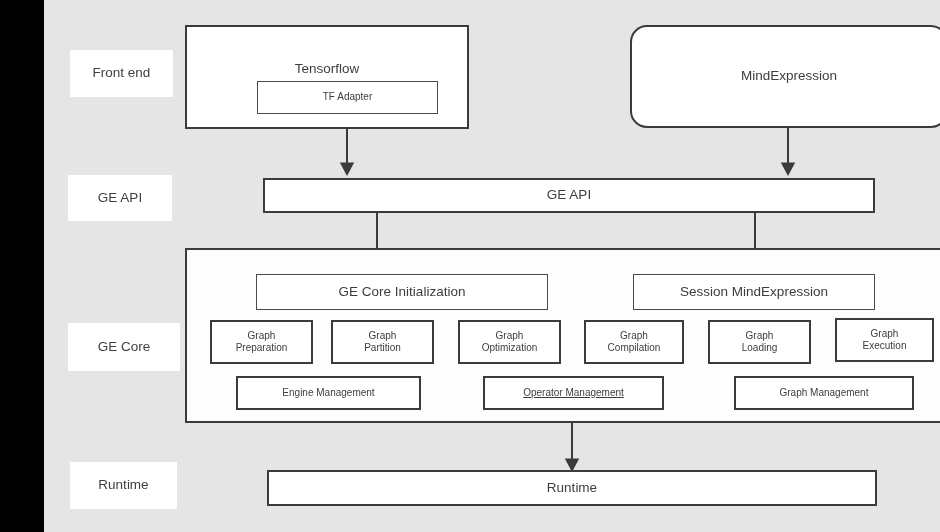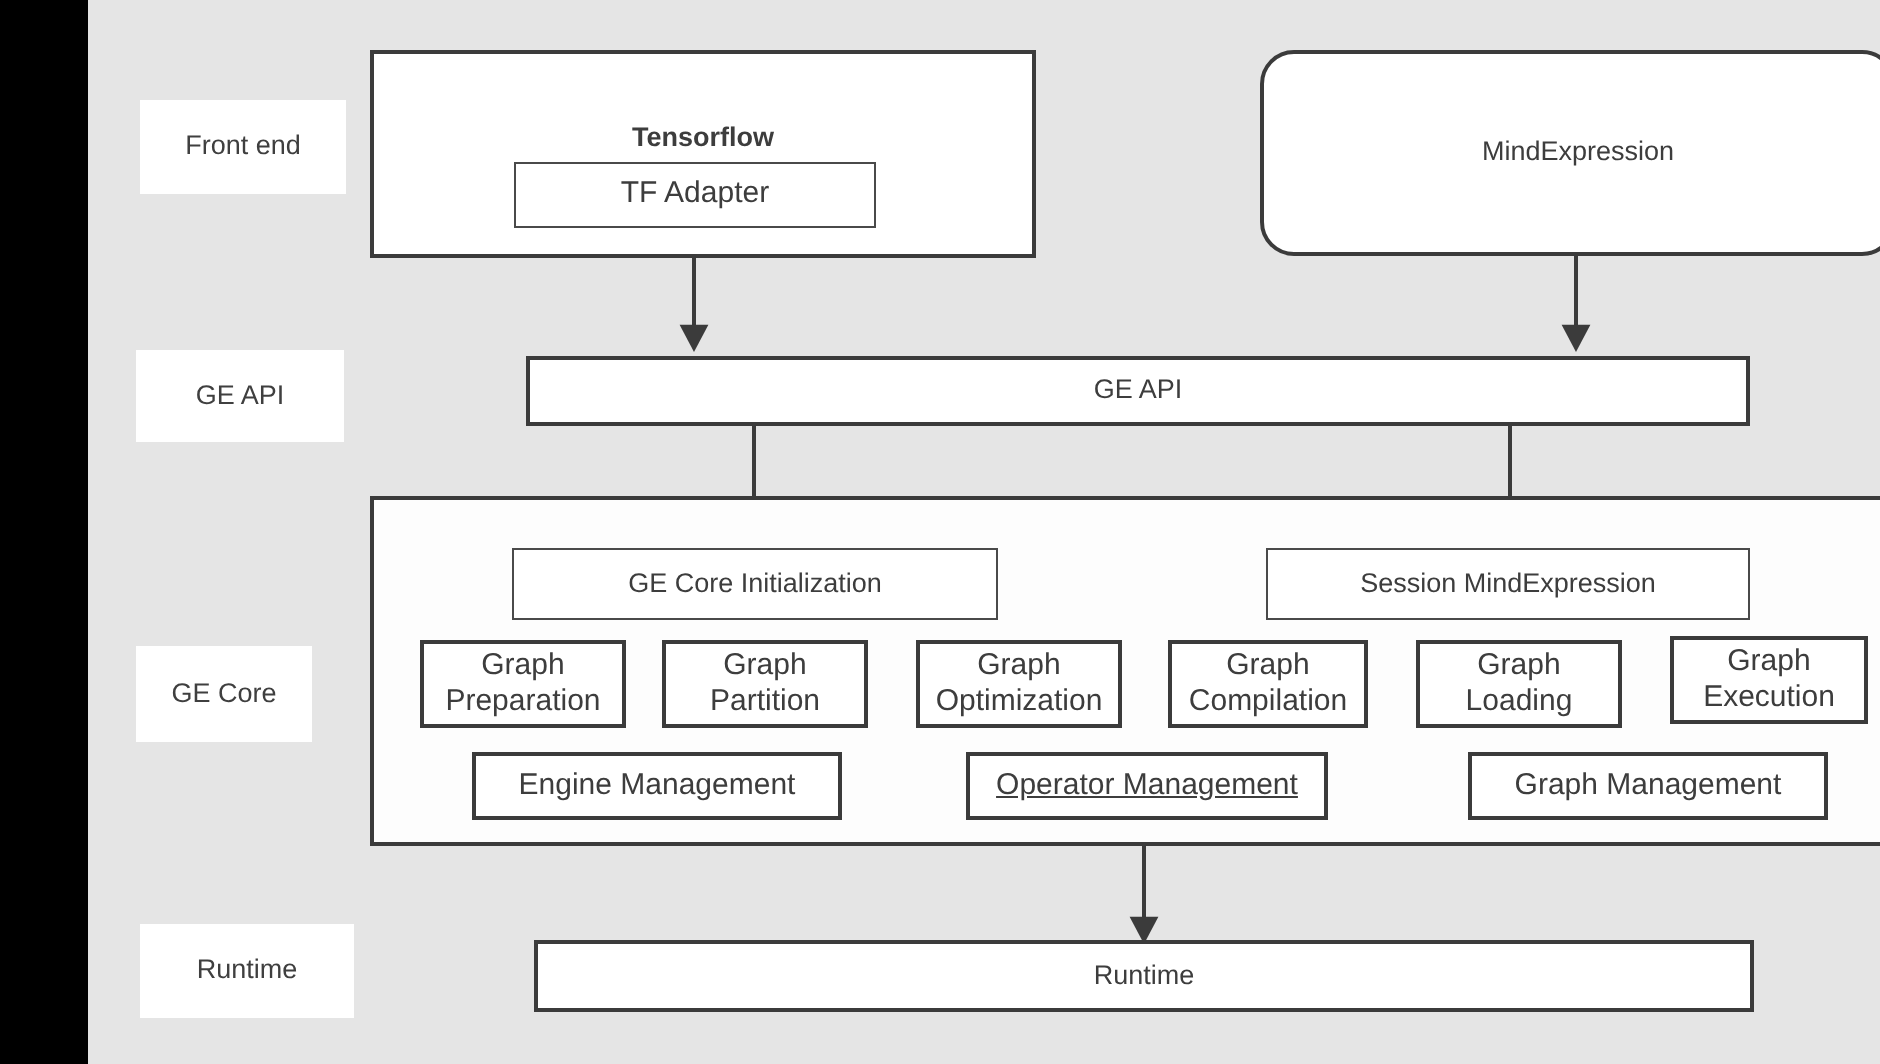--- a/index.html
+++ b/index.html
@@ -41,21 +41,21 @@
   }
   .node-thin {
     border: 1.6px solid #4a4a4a;
   }
   .container-panel {
     position: absolute;
     background: #fdfdfd;
     border: 2px solid #3b3b3b;
     box-sizing: border-box;
   }
-  .fs13 { font-size: 15px; }
+  .fs13 { font-size: 10px; }
   .fs135 { font-size: 13.5px; }
 
   
   #connectors {
     position: absolute;
     left: 0;
     top: 0;
     width: 940px;
     height: 532px;
     pointer-events: none;
@@ -91,36 +91,36 @@
 
     <g>
       <path d="M528,423 L528,464" stroke="#3b3b3b" stroke-width="2" fill="none" marker-end="url(#ah)"></path>
     </g>
   </svg>
 
   <div class="box stage-label" style="left:26px; top:50px; width:103px; height:47px;">Front end</div>
 
   <div class="box stage-label" style="left:24px; top:175px; width:104px; height:46px;">GE API</div>
 
-  <div class="box stage-label" style="left:24px; top:323px; width:88px; height:48px;">GE Core</div>
+  <div class="box stage-label" style="left:24px; top:323px; width:112px; height:48px;">GE Core</div>
 
   <div class="box stage-label" style="left:26px; top:462px; width:107px; height:47px;">Runtime</div>
 
-  <div class="box node fs135" style="left:141px; top:25px; width:333px; height:104px; align-items:flex-start; padding-top:34px;font-weight:bold;">
+  <div class="box node fs135" style="left:141px; top:25px; width:284px; height:104px; align-items:flex-start; padding-top:34px;">
     <span>Tensorflow</span>
   </div>
   <div class="box node-thin fs13" style="left:213px; top:81px; width:181px; height:33px;">TF Adapter</div>
 
   <div class="box node fs135" style="left:586px; top:25px; width:318px; height:103px;border-radius:17px;">MindExpression</div>
 
   <div class="box node fs135" style="left:219px; top:178px; width:612px; height:35px;">GE API</div>
 
   <div class="container-panel" style="left:141px; top:248px; width:774px; height:175px;"></div>
 
-  <div class="box node-thin fs135" style="left:212px; top:274px; width:243px; height:36px;">GE Core Initialization</div>
+  <div class="box node-thin fs135" style="left:212px; top:274px; width:292px; height:36px;">GE Core Initialization</div>
 
   <div class="box node-thin fs135" style="left:589px; top:274px; width:242px; height:36px;">Session MindExpression</div>
 
   <div class="box node fs13" style="left:166px; top:320px; width:103px; height:44px;">Graph
 Preparation</div>
 
   <div class="box node fs13" style="left:287px; top:320px; width:103px; height:44px;">Graph
 Partition</div>
 
   <div class="box node fs13" style="left:414px; top:320px; width:103px; height:44px;">Graph

